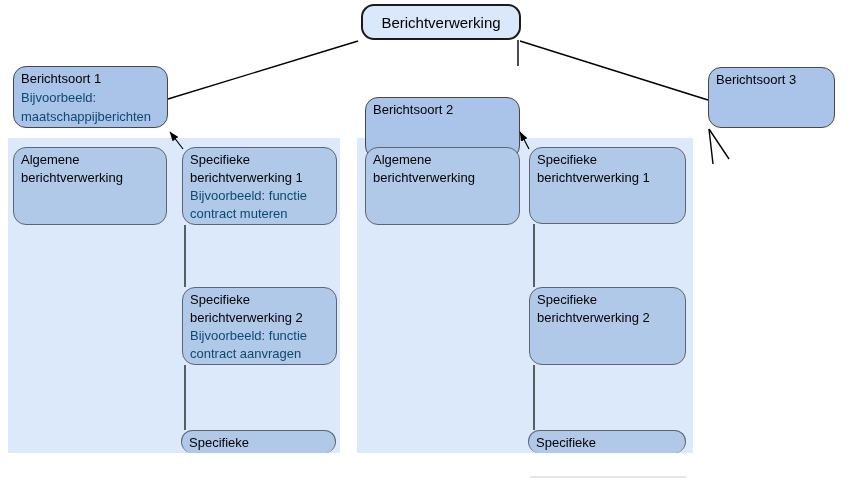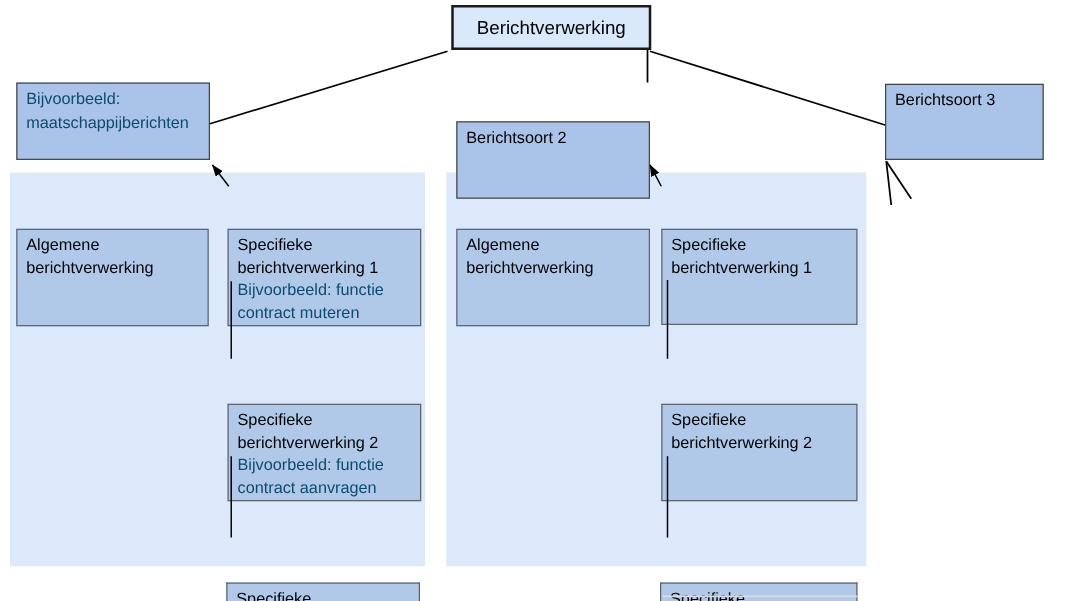--- a/index.html
+++ b/index.html
@@ -1,31 +1,31 @@
 <!DOCTYPE html>
 <html><head>
 <meta charset="utf-8">
 <style>
   html,body { margin:0; padding:0; background:#ffffff; }
   .canvas {
     position:relative; width:864px; height:481px; background:#ffffff;
     font-family:"Liberation Sans", sans-serif; overflow:hidden;
   }
-  .box { position:absolute; box-sizing:border-box; color:#000; font-size:13px; line-height:19px; }
+  .box { position:absolute; box-sizing:border-box; color:#000; font-size:13px; line-height:19px;border-radius:13px; }
   .pre { white-space:pre-line; }
   .root {
     background:#dae8fc; border:2px solid #1a1a1a;
     display:flex; align-items:center; justify-content:center;
     font-size:15px;
   }
   .node {
     background:#a9c4e8; border:1.6px solid #474747; padding:2px 7px 0 7px;
   }
   .inner {
-    background:#b0c9e9; border:1px solid #5d6670; padding:3px 7px 0 7px; line-height:18px;margin-top:36px;
+    background:#b0c9e9; border:1px solid #5d6670; padding:3px 7px 0 7px; line-height:18px;
   }
   .clipped { overflow:hidden; border-bottom:none; }
   .note { color:#0c4a6e; }
   .panel { position:absolute; background:#dbe9fb; }
   .caption {
     position:absolute; color:#e2702a; font-size:13.5px; line-height:16.5px;
     white-space:pre-line;
   }
   .caption.center { text-align:center; }
   svg.connectors { position:absolute; left:0; top:0; z-index:5; pointer-events:none; }
@@ -37,20 +37,21 @@
 <div class="canvas">
 
   <div class="panel" style="left:8px; top:138px; width:332px; height:315px;"></div>
   <div class="panel" style="left:357px; top:138px; width:336px; height:315px;"></div>
 
   <div class="box root" style="left:361px; top:4px; width:160px; height:36px;">
     <span class="pre">Berichtverwerking</span>
   </div>
 
   <div class="box node" style="left:13px; top:66px; width:155px; height:62px;">
+    <div class="pre">Berichtsoort 1</div>
     <div class="pre note">Bijvoorbeeld:
 maatschappijberichten</div>
   </div>
   <div class="box node" style="left:365px; top:66px; width:155px; height:62px;margin-top:31px;">
     <div class="pre">Berichtsoort 2</div>
   </div>
   <div class="box node" style="left:708px; top:67px; width:127px; height:61px;">
     <div class="pre">Berichtsoort 3</div>
   </div>
 

